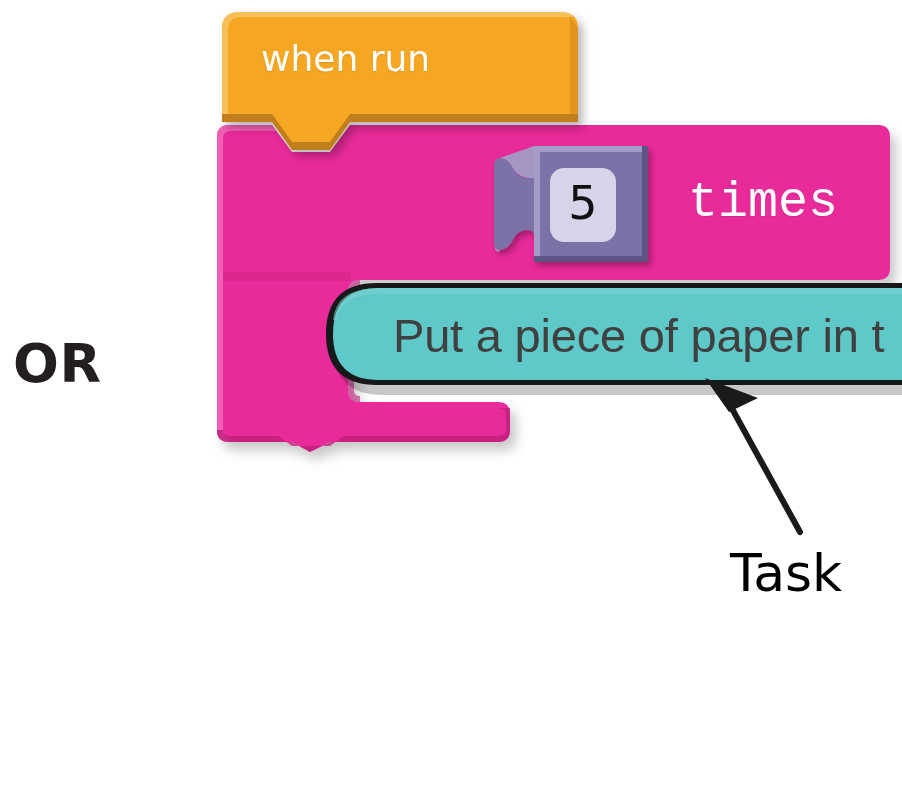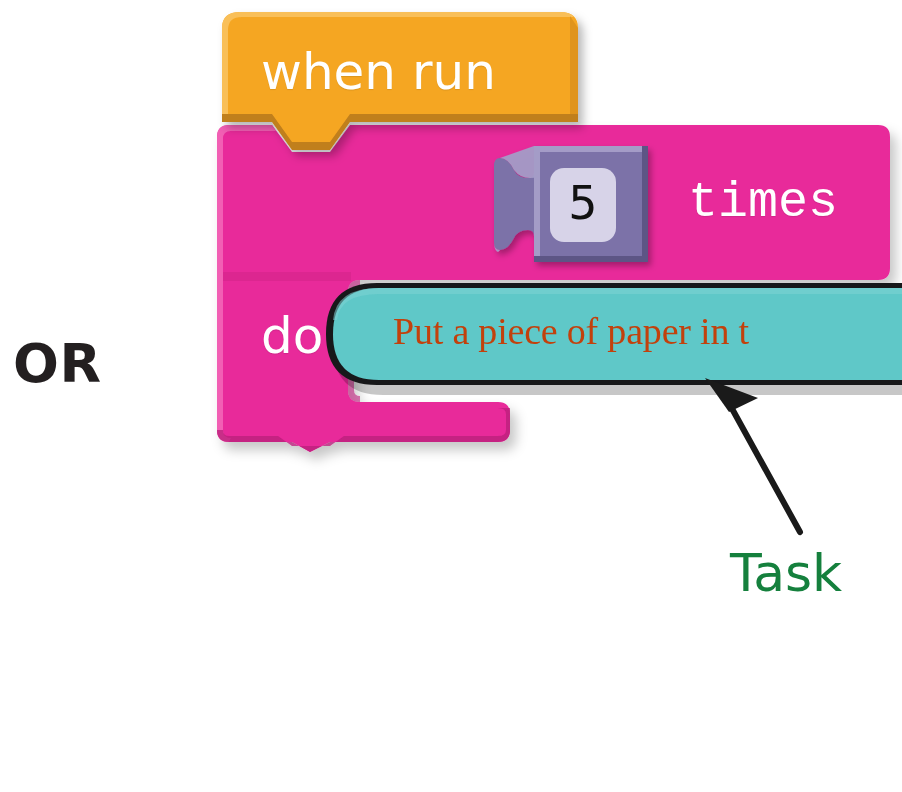--- a/index.html
+++ b/index.html
@@ -53,22 +53,22 @@
     position: absolute;
     color: #ffffff;
     font-family: "DejaVu Sans", sans-serif;
     font-weight: 400;
     line-height: 1;
     white-space: nowrap;
     text-shadow: 0 1px 1px rgba(0,0,0,0.10);
   }
   .t-whenrun {
     left: 261px;
-    top: 47px;
-    font-size: 50px;
+    top: 41px;
+    font-size: 36px;
   }
   .t-repeat {
     left: 261px;
     top: 178px;
     font-size: 50px;
   }
   .t-times {
     left: 688px;
     top: 178px;
     font-size: 50px;
@@ -90,35 +90,35 @@
     color: #111111;
     font-family: "DejaVu Sans", sans-serif;
     line-height: 1;
     white-space: nowrap;
   }
 
   .task-text {
     position: absolute;
     left: 393px;
     top: 312px;
-    font-size: 38px;
-    color: #c2410c;
-    font-family: Liberation Serif, serif;
+    font-size: 47px;
+    color: #404040;
+    font-family: Liberation Sans, sans-serif;
     line-height: 1;
     white-space: nowrap;
     letter-spacing: -0.2px;
   }
 
   
   .annot-label {
     position: absolute;
     left: 730px;
     top: 547px;
     font-size: 52px;
-    color: #15803d;
+    color: #000000;
     font-family: "DejaVu Sans", sans-serif;
     line-height: 1;
     white-space: nowrap;
   }
 </style>
 </head>
 <body>
 
 <div id="stage">
 
@@ -305,19 +305,18 @@
 
   </svg>
 
   <div class="blk-text t-whenrun">when run</div>
 
 
   <div class="num-value">5</div>
 
   <div class="blk-text t-times">times</div>
 
-  <div class="blk-text t-do">do</div>
 
   <div class="task-text">Put a piece of paper in t</div>
 
   <div class="annot-label">Task</div>
 
 </div>
 
 </body></html>

